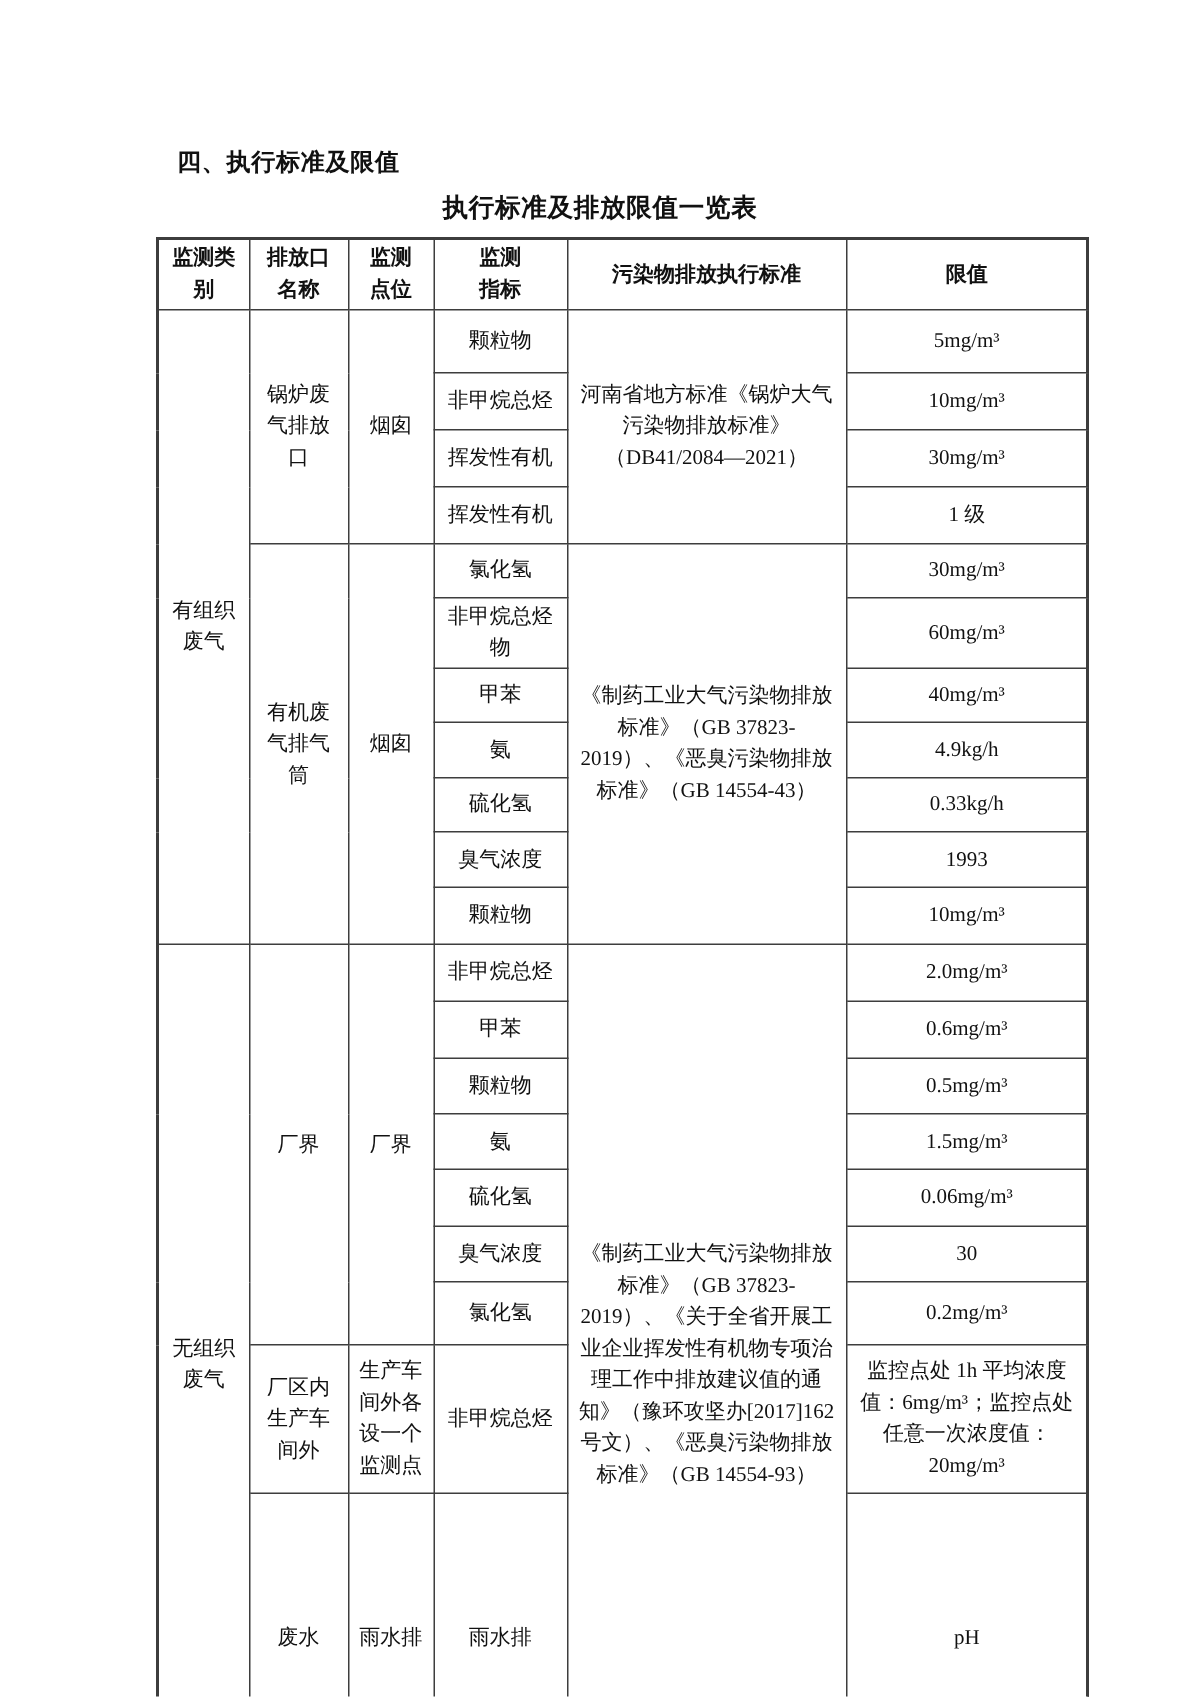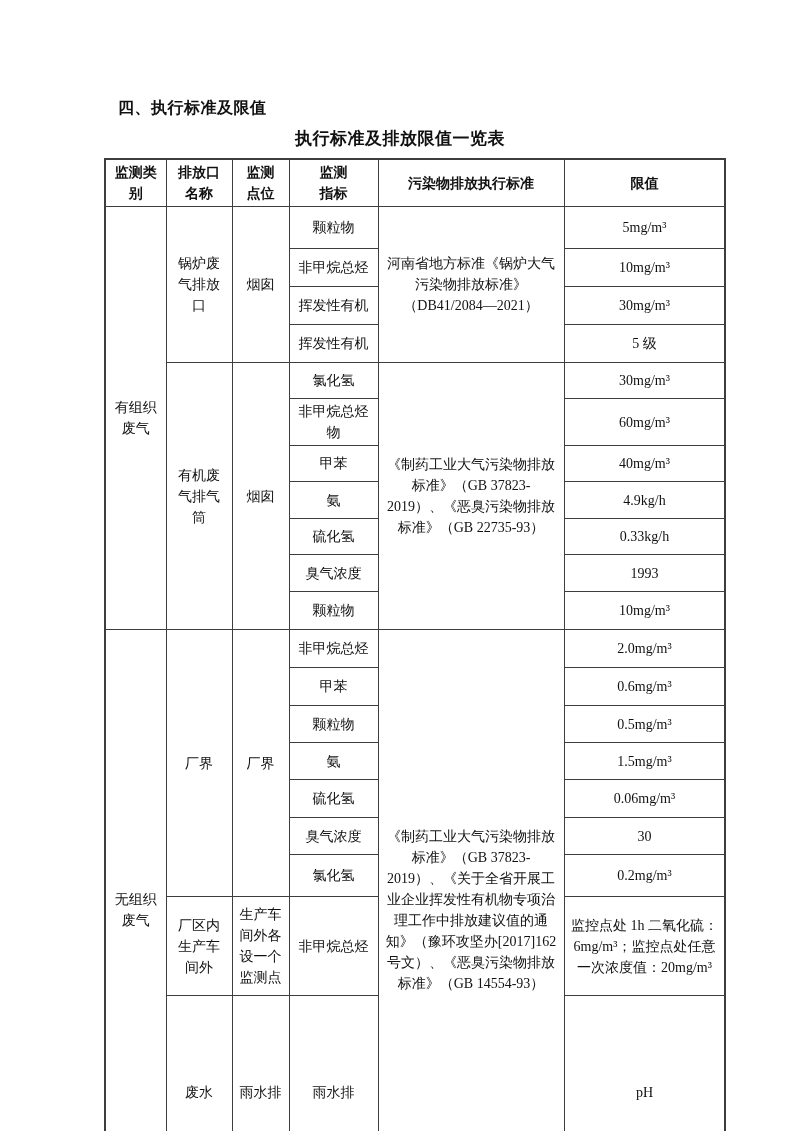--- a/index.html
+++ b/index.html
@@ -93,30 +93,30 @@
       <tr style="height:38px">
         <td>非甲烷总烃</td>
         <td>10mg/m³</td>
       </tr>
       <tr style="height:38px">
         <td>挥发性有机</td>
         <td>30mg/m³</td>
       </tr>
       <tr style="height:38px">
         <td>挥发性有机</td>
-        <td>5 级</td>
+        <td>1 级</td>
       </tr>
 
       <tr style="height:36px">
         <td rowspan="7">有机废
 气排气
 筒</td>
         <td rowspan="7">烟囱</td>
         <td>氯化氢</td>
-        <td rowspan="7">《制药工业大气污染物排放标准》（GB 37823-2019）、《恶臭污染物排放标准》（GB 22735-93）</td>
+        <td rowspan="7">《制药工业大气污染物排放标准》（GB 37823-2019）、《恶臭污染物排放标准》（GB 14554-43）</td>
         <td>30mg/m³</td>
       </tr>
       <tr style="height:42px">
         <td>非甲烷总烃
 物</td>
         <td>60mg/m³</td>
       </tr>
       <tr style="height:36px">
         <td>甲苯</td>
         <td>40mg/m³</td>
@@ -174,21 +174,21 @@
 
       <tr style="height:99px">
         <td>厂区内
 生产车
 间外</td>
         <td>生产车
 间外各
 设一个
 监测点</td>
         <td>非甲烷总烃</td>
-        <td>监控点处 1h 二氧化硫：6mg/m³；监控点处任意一次浓度值：20mg/m³</td>
+        <td>监控点处 1h 平均浓度值：6mg/m³；监控点处任意一次浓度值：20mg/m³</td>
       </tr>
 
       <tr style="height:34px">
         <td>废水</td>
         <td>雨水排</td>
         <td>雨水排</td>
         <td>pH</td>
         <td>《地表水环境质量标准》</td>
         <td>6-9（无量纲）</td>
       </tr>

